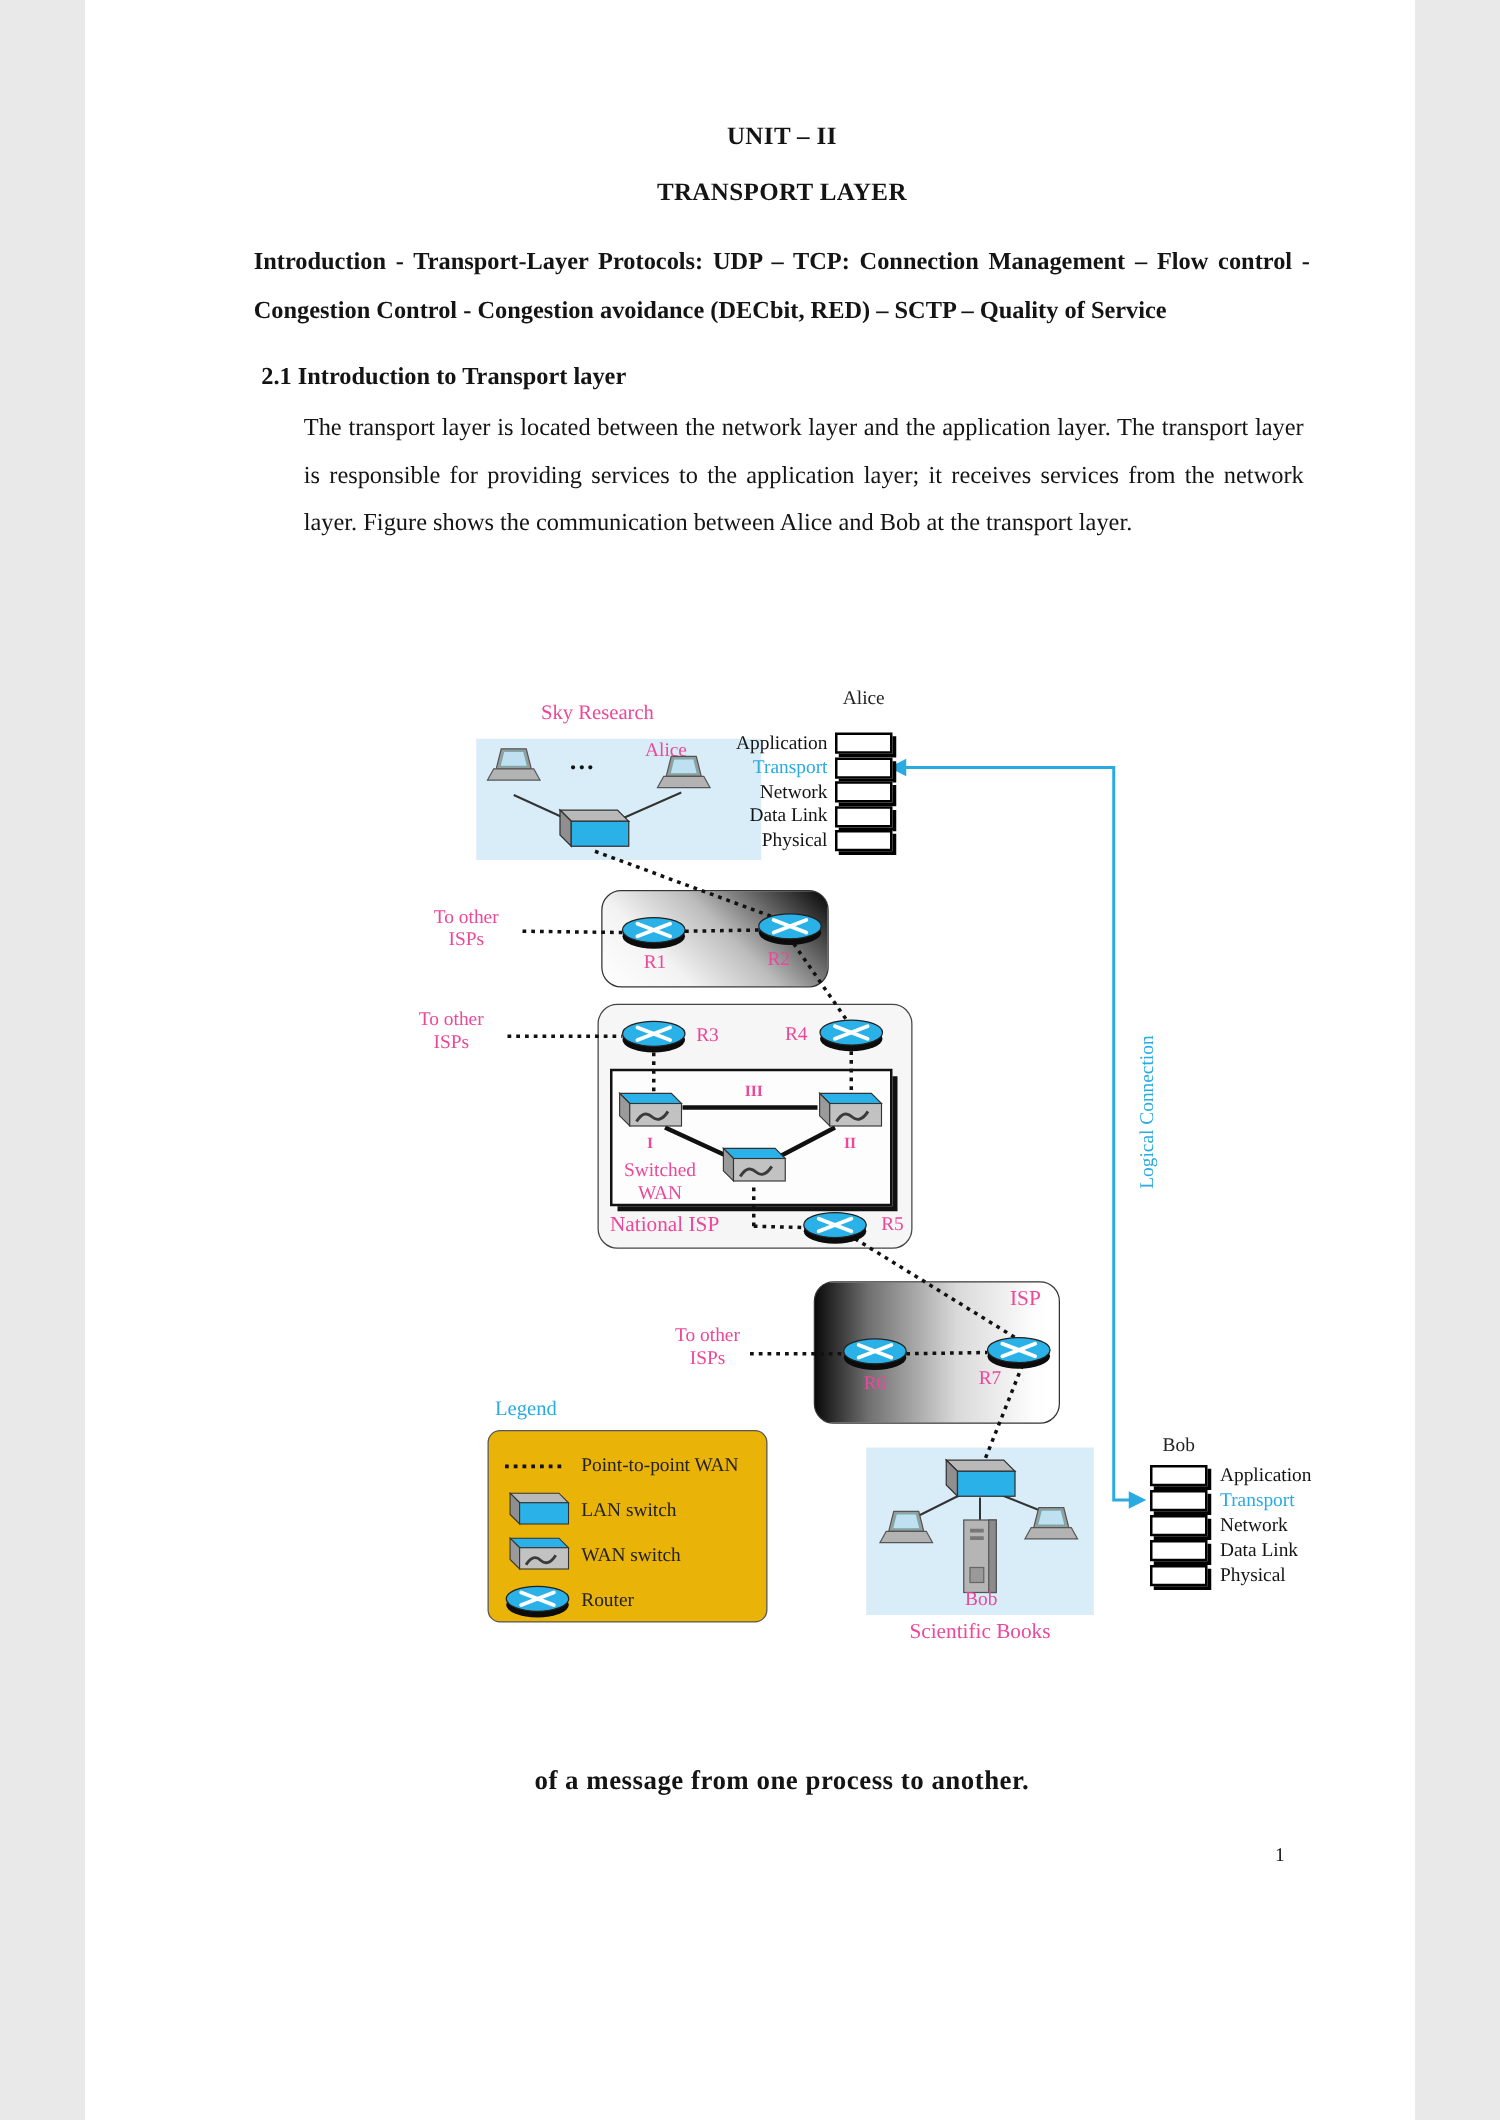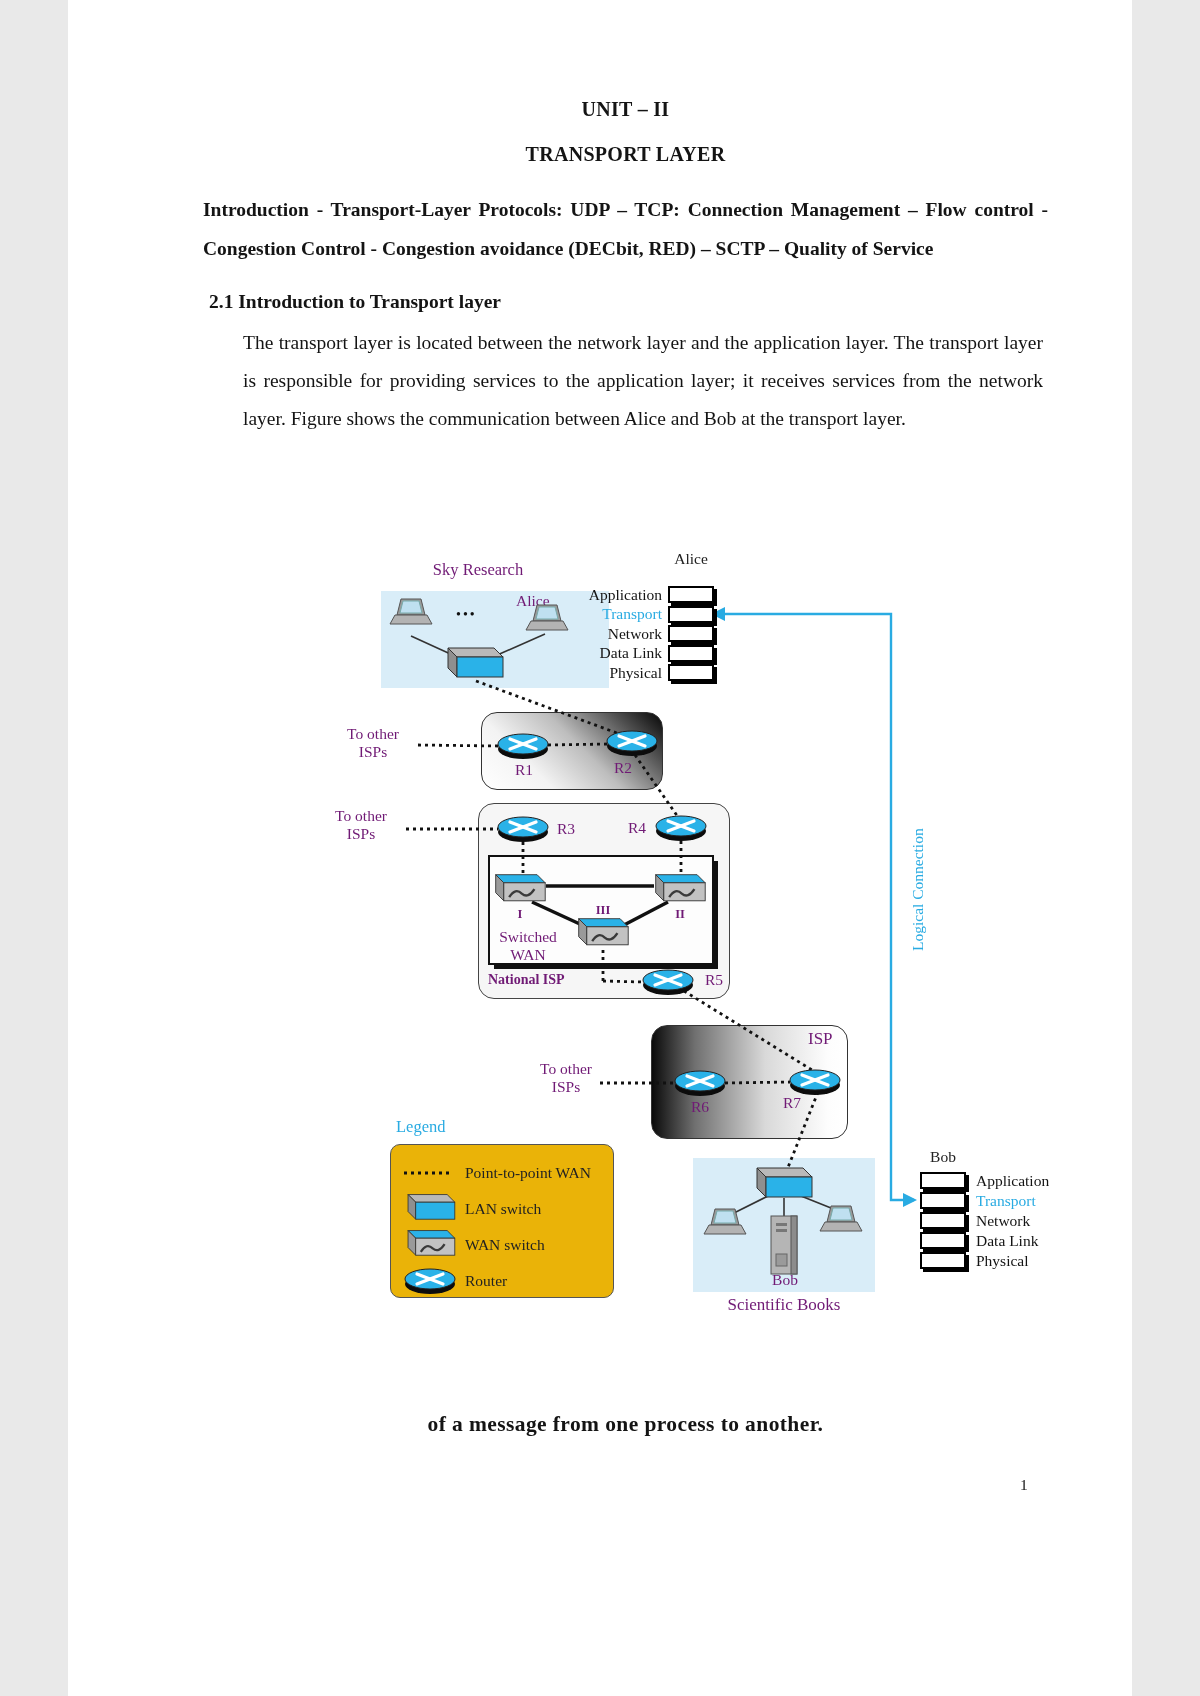--- a/index.html
+++ b/index.html
@@ -8,21 +8,21 @@
     background:#ffffff; overflow:hidden;
     font-family:"Liberation Serif", serif; color:#141414;
   }
   
   .content { position:absolute; left:135px; top:98px; width:845px; }
   .doc-title { text-align:center; font-weight:bold; font-size:20px; letter-spacing:0.3px; }
   .doc-title.second { margin-top:22px; }
   .intro { margin-top:24px; font-weight:bold; font-size:19.5px; line-height:39px; text-align:justify; }
   .section-heading { margin-top:23px; margin-left:6px; font-weight:bold; font-size:19.5px; }
   .body-para { margin-top:11px; margin-left:40px; width:800px; font-size:19.5px; line-height:38px; text-align:justify; }
-  .lbl { position:absolute; z-index:3; font-size:15.5px; color:#701a75; line-height:18px; }
+  .lbl { position:absolute; z-index:3; font-size:15.5px; color:#ec4899; line-height:18px; }
   .ctr { text-align:center; }
   .accent { color:#29abe2; }
   .site-rect { position:absolute; z-index:1; background:#d9edf8; }
   .grad-box1 { position:absolute; z-index:1; border:1.5px solid #333; border-radius:16px;
     background:linear-gradient(225deg,#060606 0%,#555 20%,#bdbdbd 45%,#f3f3f3 72%,#fff 100%); }
   .grad-box2 { position:absolute; z-index:1; border:1.5px solid #333; border-radius:16px;
     background:linear-gradient(90deg,#0a0a0a 0%,#707070 22%,#d9d9d9 58%,#fdfdfd 90%,#fff 100%); }
   .plain-box { position:absolute; z-index:1; border:1.6px solid #444; border-radius:16px; background:#f6f6f6; }
   .wan-rect { position:absolute; z-index:1; border:2.5px solid #111; background:#fdfdfd;
     box-shadow:5px 5px 0 -1px #111; }
@@ -269,34 +269,34 @@
   <div class="lbl ctr" style="left:440px; top:905px; width:24px; font-size:12.5px; font-weight:bold;">I</div>
   <div class="node" style="left:583px; top:872px;">
     <svg width="58" height="36" viewBox="0 0 64 40">
         <polygon points="14,12 5,3 51,3 60,12" fill="#2ab2e8" stroke="#333"></polygon>
         <polygon points="14,12 5,3 5,23 14,32" fill="#9a9a9a" stroke="#333"></polygon>
         <rect x="14" y="12" width="46" height="20" fill="#c2c2c2" stroke="#333"></rect>
         <path d="M20 28 Q27 17 34 24 Q41 30 48 19" fill="none" stroke="#3a3a3a" stroke-width="2.6"></path>
       </svg>
   </div>
   <div class="lbl ctr" style="left:600px; top:905px; width:24px; font-size:12.5px; font-weight:bold;">II</div>
-  <div class="lbl ctr" style="left:523px; top:901px; width:24px; font-size:12.5px; font-weight:bold;">III</div>
+  <div class="lbl ctr" style="left:523px; top:864px; width:24px; font-size:12.5px; font-weight:bold;">III</div>
   <div class="node" style="left:506px; top:916px;">
     <svg width="58" height="36" viewBox="0 0 64 40">
         <polygon points="14,12 5,3 51,3 60,12" fill="#2ab2e8" stroke="#333"></polygon>
         <polygon points="14,12 5,3 5,23 14,32" fill="#9a9a9a" stroke="#333"></polygon>
         <rect x="14" y="12" width="46" height="20" fill="#c2c2c2" stroke="#333"></rect>
         <path d="M20 28 Q27 17 34 24 Q41 30 48 19" fill="none" stroke="#3a3a3a" stroke-width="2.6"></path>
       </svg>
   </div>
   <div class="lbl ctr" style="left:420px; top:928px; width:80px;">
     <span>Switched</span><br>
     <span>WAN</span>
   </div>
-  <div class="lbl" style="left:420px; top:971px; font-size:14px;font-weight:bold;">National ISP</div>
+  <div class="lbl" style="left:420px; top:971px; font-size:17px;">National ISP</div>
   <div class="node" style="left:573px; top:967px;">
     <svg width="54" height="30" viewBox="0 0 54 30">
         <ellipse cx="27" cy="18" rx="25" ry="10" fill="#0c0c0c"></ellipse>
         <ellipse cx="27" cy="13" rx="25" ry="10" fill="#2ab2e8" stroke="#222"></ellipse>
         <g stroke="#fff" stroke-width="3.2" stroke-linecap="round">
           <line x1="14" y1="8" x2="40" y2="18"></line>
           <line x1="40" y1="8" x2="14" y2="18"></line>
         </g>
       </svg>
   </div>

